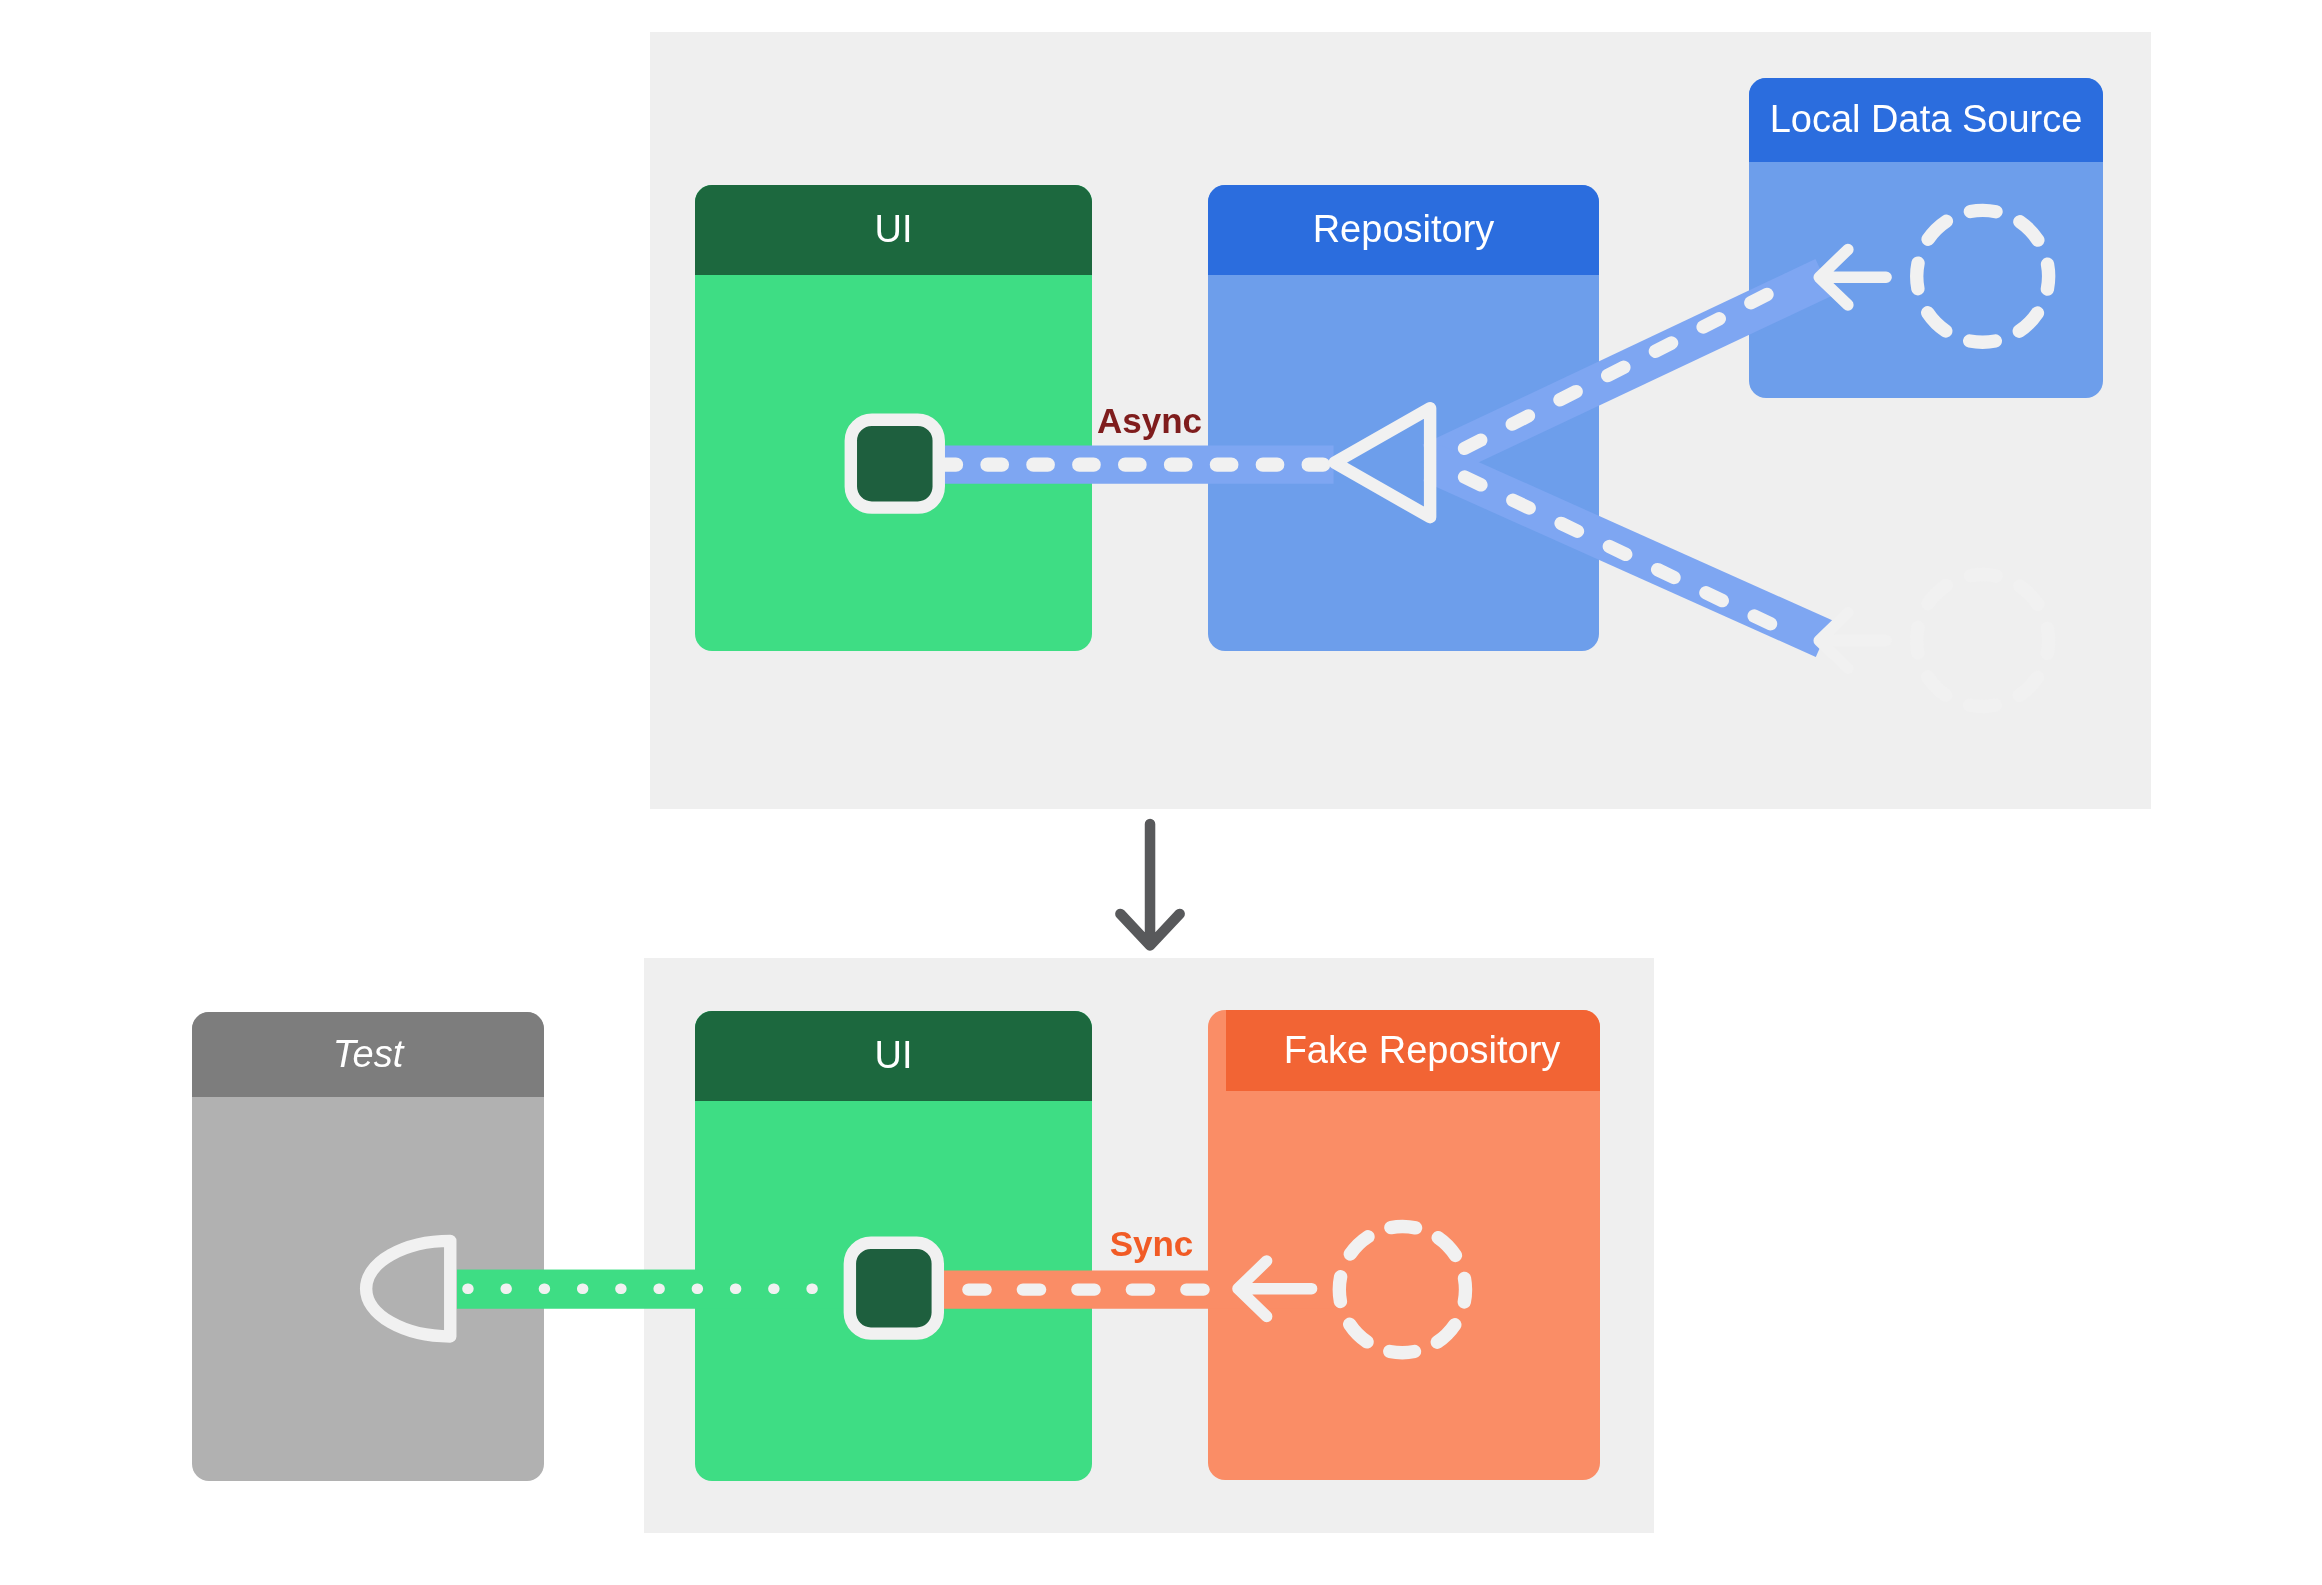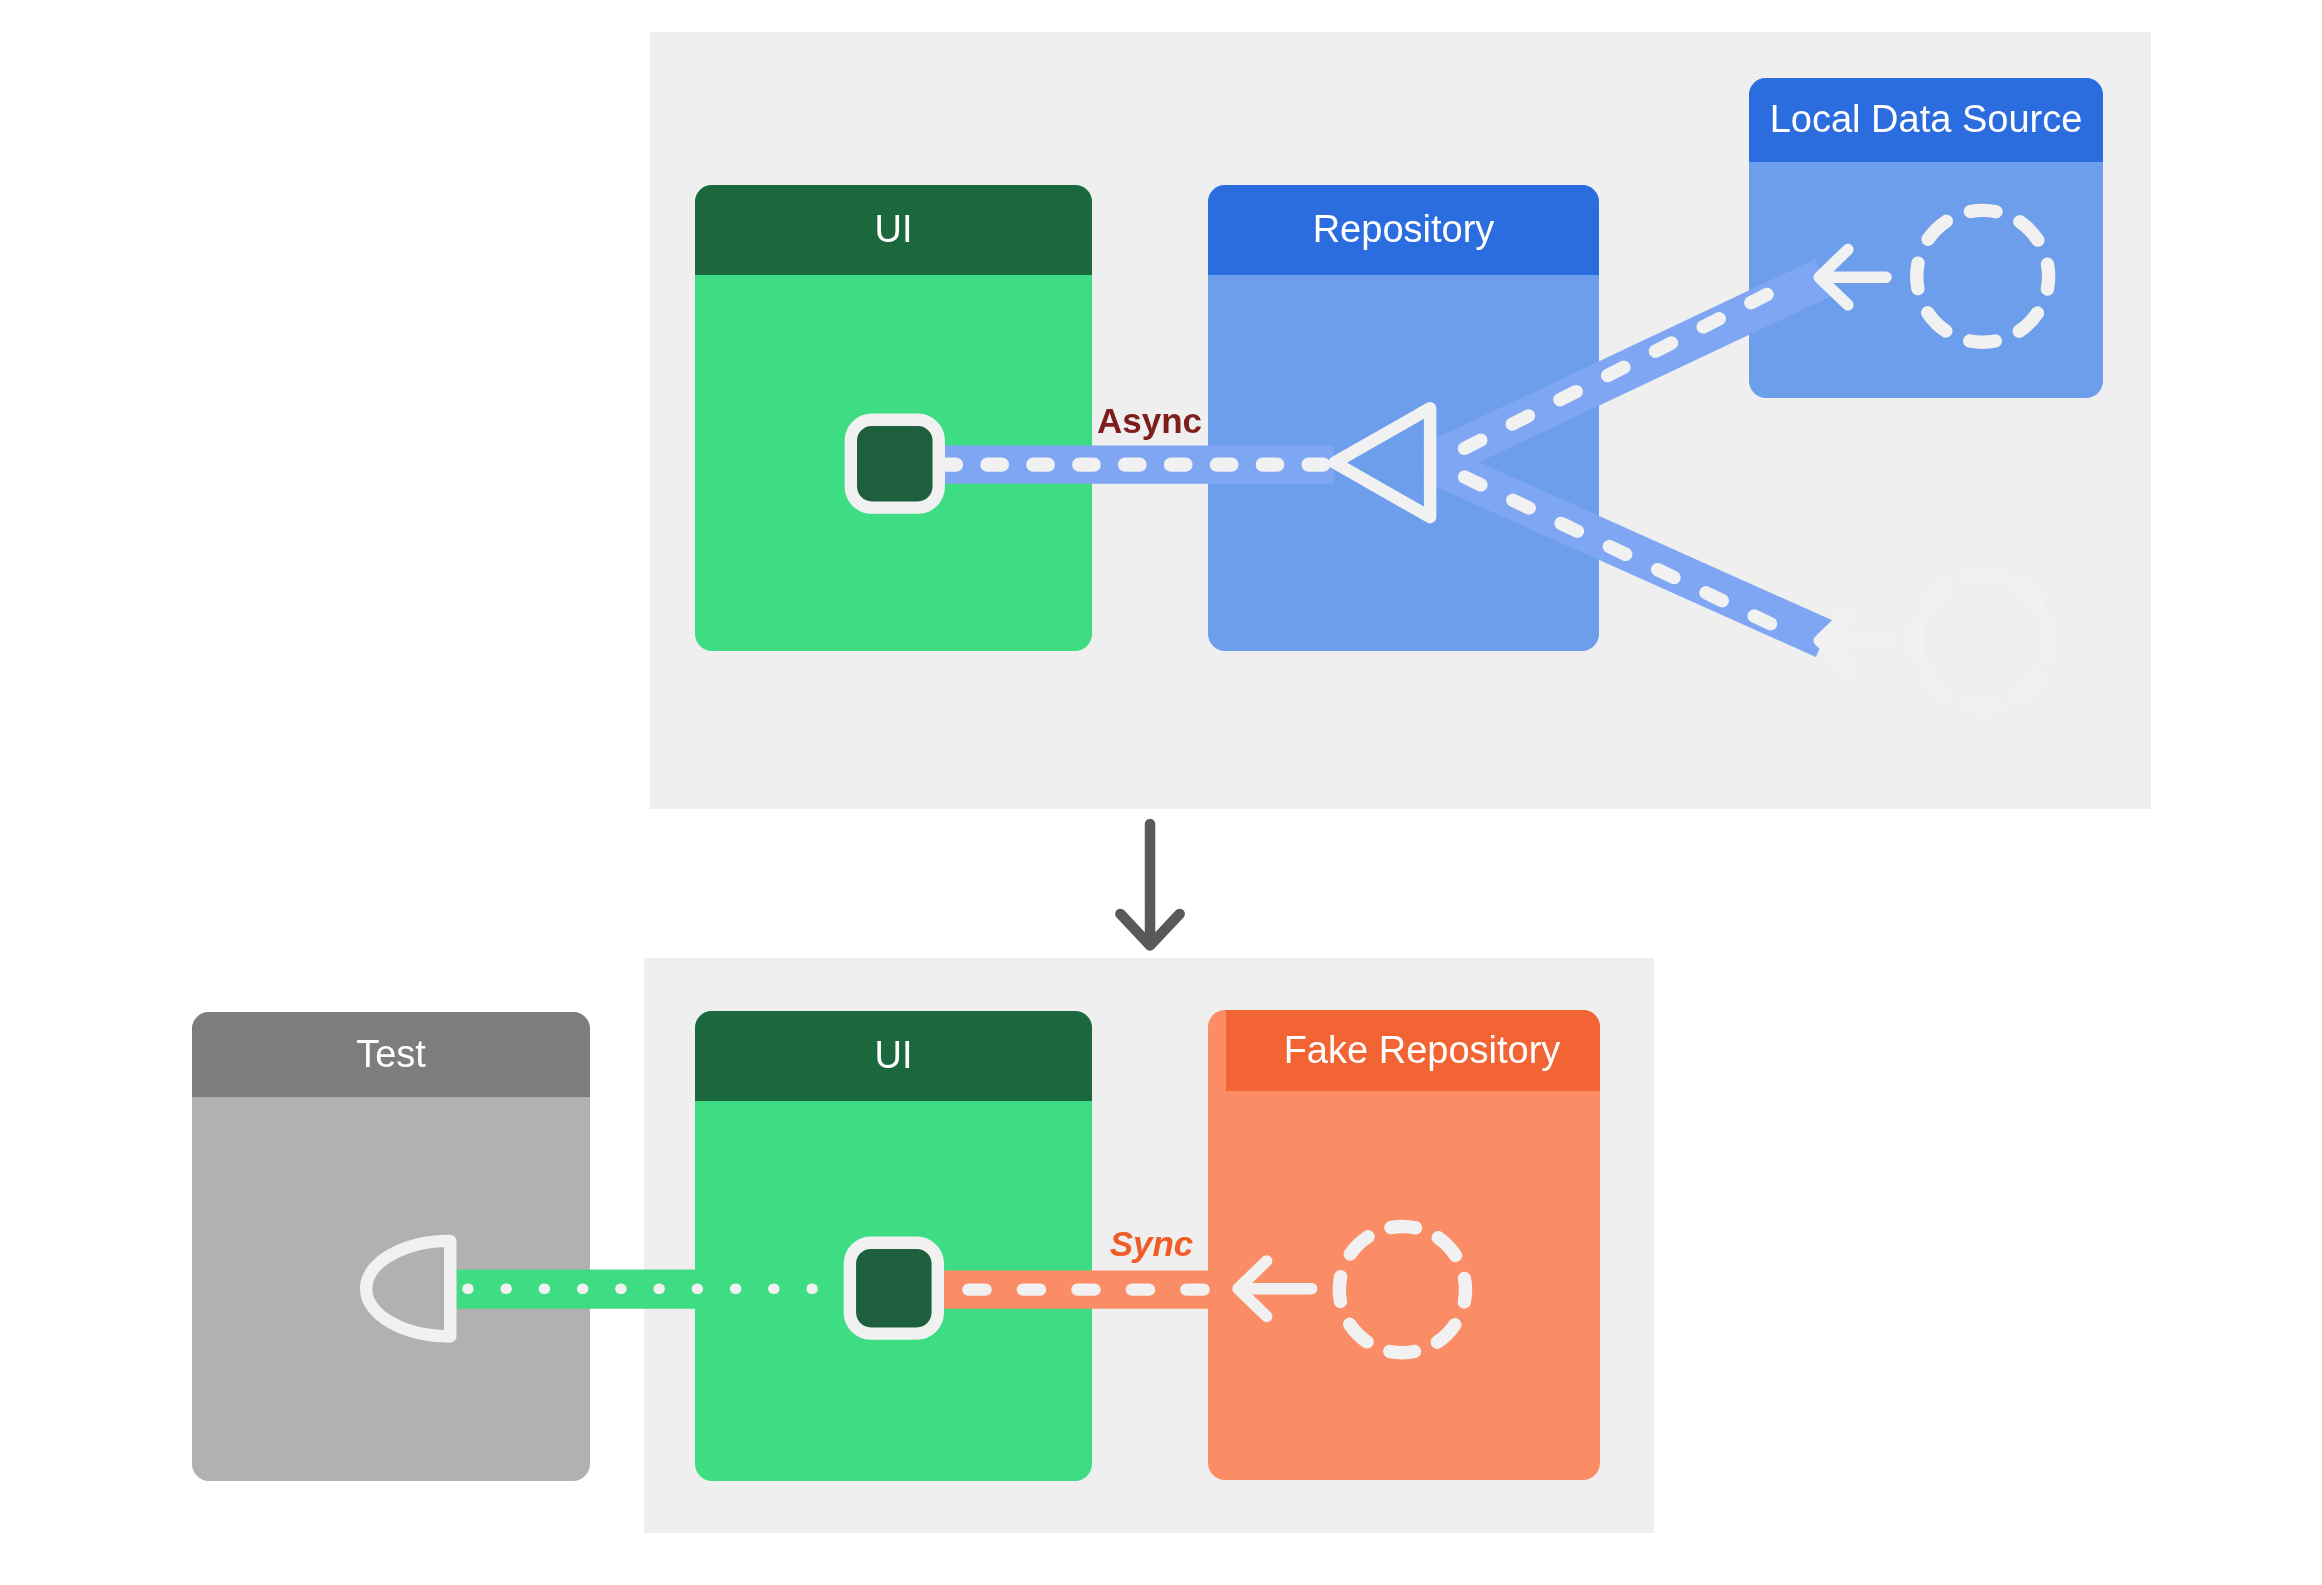--- a/index.html
+++ b/index.html
@@ -50,39 +50,39 @@
     <div class="box-header blue-head">
       <span>Local Data Source</span>
     </div>
   </div>
 
 
   <div class="flow-label async" style="left:1073px;top:401px;">Async</div>
 
   <div class="panel" style="left:644px;top:958px;width:1010px;height:575px;"></div>
 
-  <div class="box test-body" style="left:192px;top:1012px;width:398px;height:469px;">
+  <div class="box test-body" style="left:192px;top:1012px;width:352px;height:469px;font-style:italic;">
     <div class="box-header test-head">
       <span>Test</span>
     </div>
   </div>
 
   <div class="box ui-body" style="left:695px;top:1011px;width:397px;height:470px;">
     <div class="box-header ui-head head90">
       <span>UI</span>
     </div>
   </div>
 
   <div class="box orange-body" style="left:1208px;top:1010px;width:392px;height:470px;">
     <div class="box-header orange-head">
       <span>Fake Repository</span>
     </div>
   </div>
 
-  <div class="flow-label sync" style="left:1075px;top:1224px;font-style:italic;">Sync</div>
+  <div class="flow-label sync" style="left:1075px;top:1224px;">Sync</div>
 
   <svg width="2323" height="1586" viewBox="0 0 2430 1659">
 
     <line x1="1497" y1="484" x2="1908" y2="290" stroke="#7ea6f2" stroke-width="42"></line>
     <line x1="1497" y1="484" x2="1908" y2="668" stroke="#7ea6f2" stroke-width="42"></line>
 
     <rect x="940" y="466" width="455" height="40" fill="#7ea6f2"></rect>
 
     <line x1="985" y1="486" x2="1388" y2="486" stroke="#f1f1f1" stroke-width="15" stroke-dasharray="15 33" stroke-linecap="round"></line>
 

